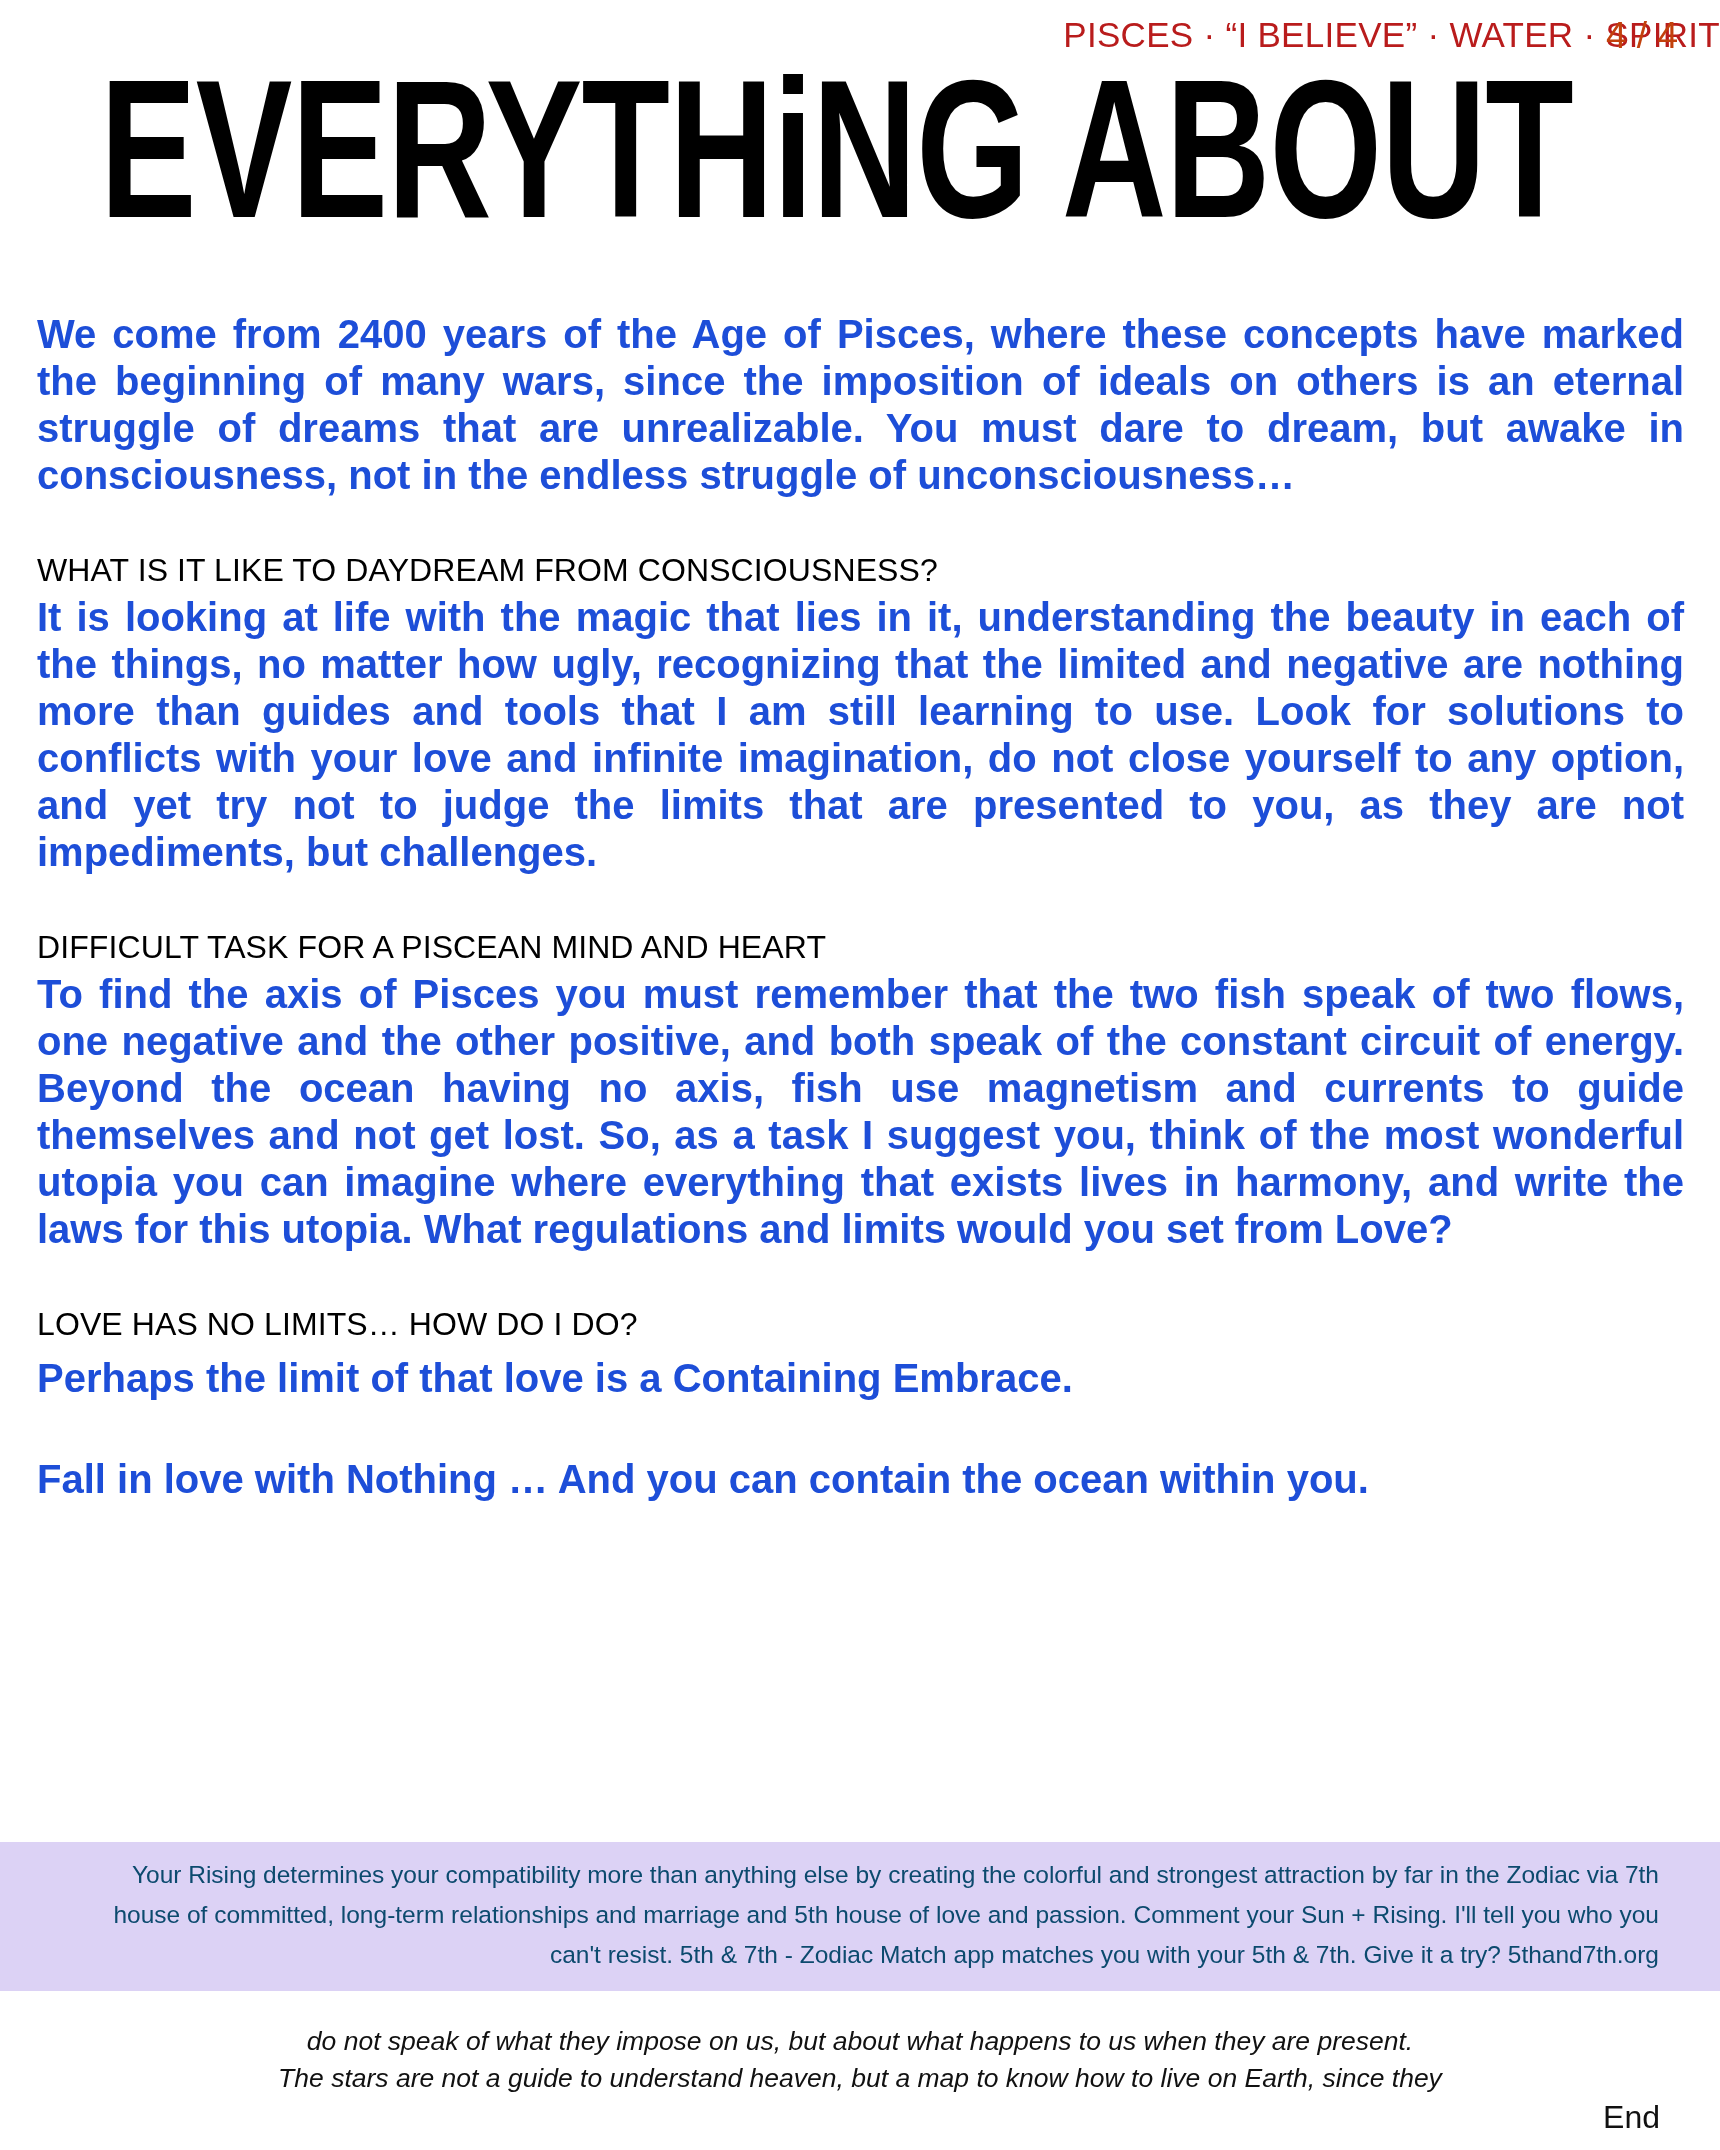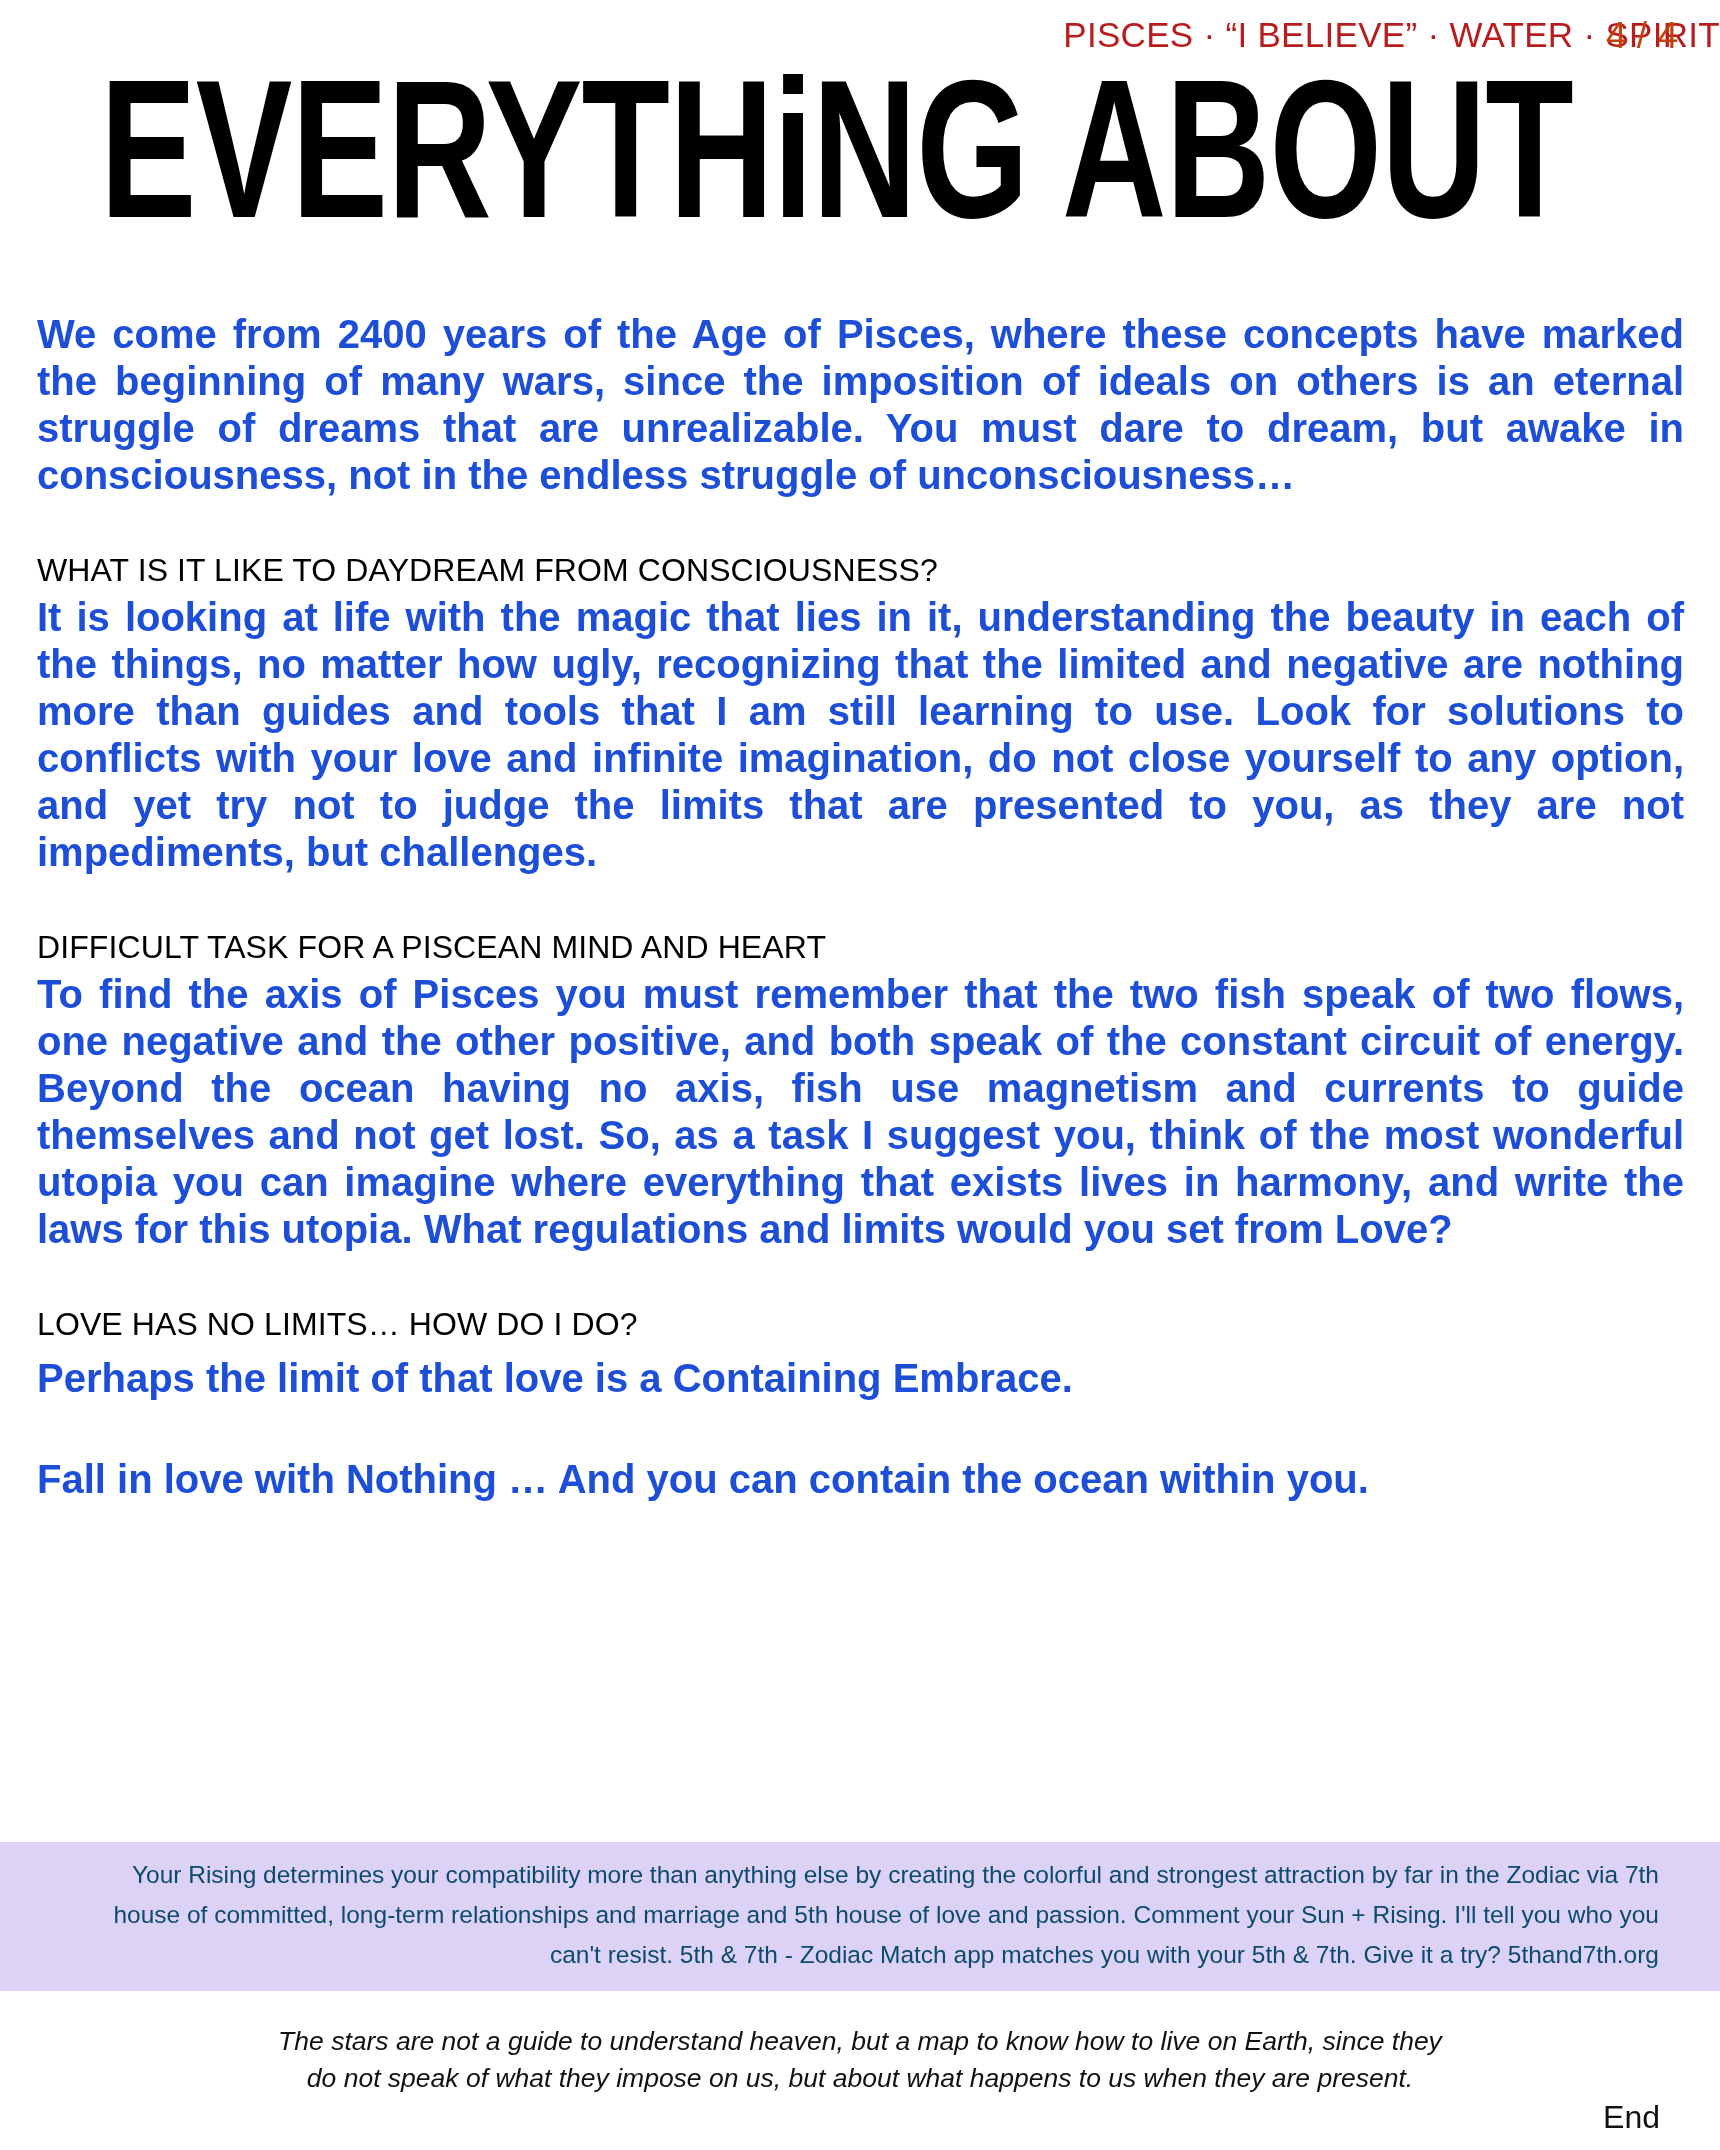--- a/index.html
+++ b/index.html
@@ -199,20 +199,20 @@
     <div class="spacer"></div>
 
     <div class="sec-body no-justify">Fall in love with Nothing … And you can contain the ocean within you.</div>
   </div>
 
   <div class="promo">
     <div class="promo-text">Your Rising determines your compatibility more than anything else by creating the colorful and strongest attraction by far in the Zodiac via 7th house of committed, long-term relationships and marriage and 5th house of love and passion. Comment your Sun + Rising. I'll tell you who you can't resist. 5th &amp; 7th - Zodiac Match app matches you with your 5th &amp; 7th. Give it a try? 5thand7th.org</div>
   </div>
 
   <div class="footer-quote">
+    <span class="ql">do not speak of what they impose on us, but about what happens to us when they are present.</span>
     <span class="ql">The stars are not a guide to understand heaven, but a map to know how to live on Earth, since they</span>
-    <span class="ql">do not speak of what they impose on us, but about what happens to us when they are present.</span>
   </div>
 
   <div class="end-mark">End</div>
 
 </div>
 
 
 </body></html>

